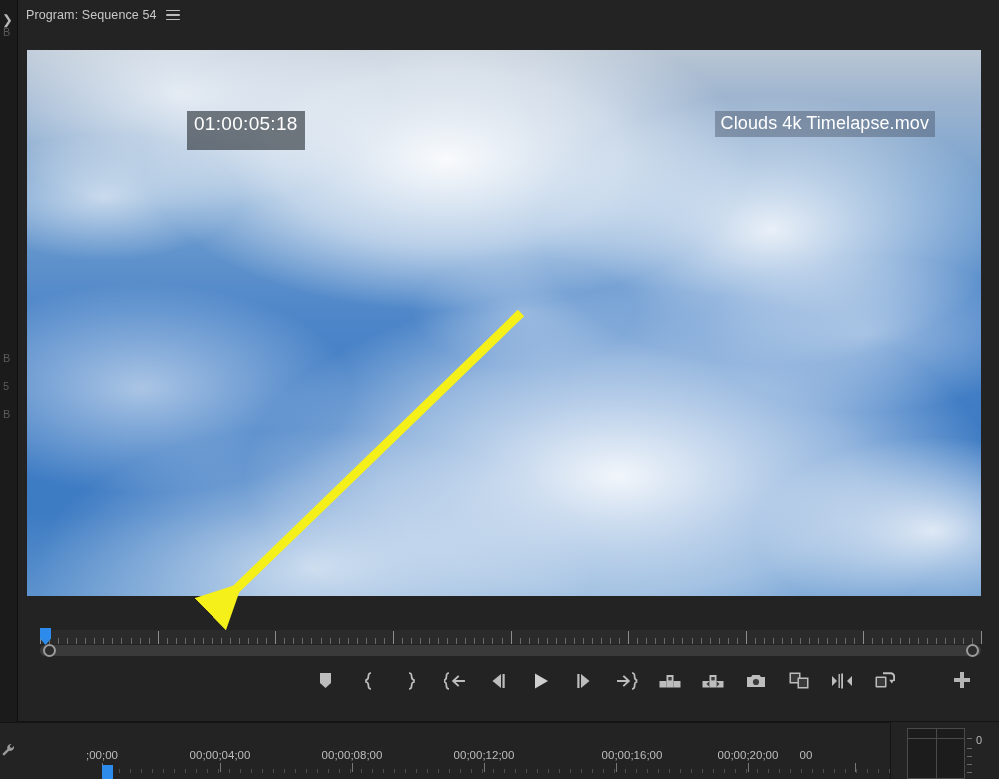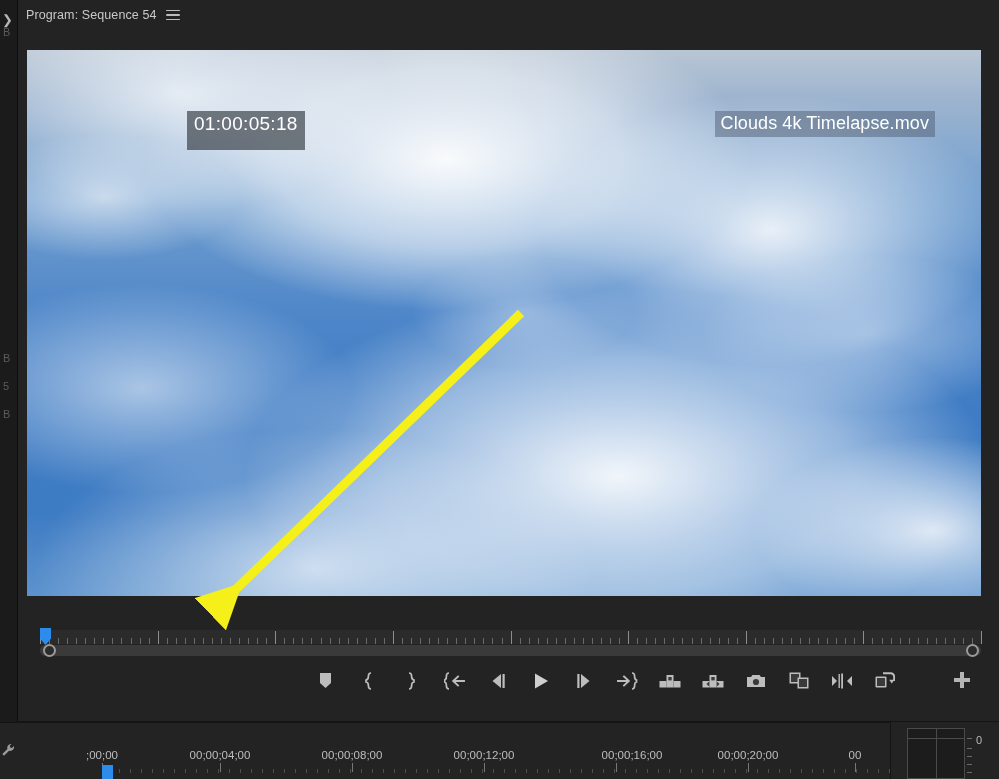--- a/index.html
+++ b/index.html
@@ -482,21 +482,21 @@
         <div class="tl-label" style="left: 220px;">00;00;04;00</div>
         <div class="tl-tickline" style="left: 220px;"></div>
         <div class="tl-label" style="left: 352px;">00;00;08;00</div>
         <div class="tl-tickline" style="left: 352px;"></div>
         <div class="tl-label" style="left: 484px;">00;00;12;00</div>
         <div class="tl-tickline" style="left: 484px;"></div>
         <div class="tl-label" style="left: 632px;">00;00;16;00</div>
         <div class="tl-tickline" style="left: 616px;"></div>
         <div class="tl-label" style="left: 748px;">00;00;20;00</div>
         <div class="tl-tickline" style="left: 748px;"></div>
-        <div class="tl-label" style="left: 855px;">00</div>
+        <div class="tl-label" style="left: 806px;">00</div>
         <div class="tl-tickline" style="left: 855px;"></div>
         <div class="tl-minortick" style="left: 108px;"></div>
         <div class="tl-minortick" style="left: 119px;"></div>
         <div class="tl-minortick" style="left: 130px;"></div>
         <div class="tl-minortick" style="left: 141px;"></div>
         <div class="tl-minortick" style="left: 152px;"></div>
         <div class="tl-minortick" style="left: 163px;"></div>
         <div class="tl-minortick" style="left: 174px;"></div>
         <div class="tl-minortick" style="left: 185px;"></div>
         <div class="tl-minortick" style="left: 196px;"></div>

